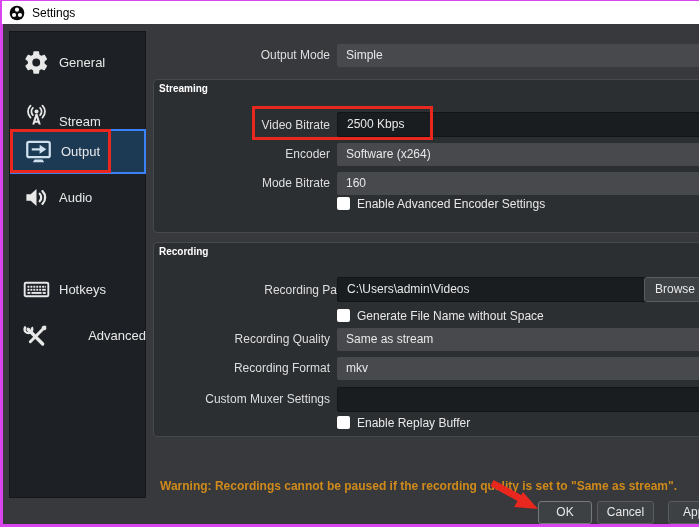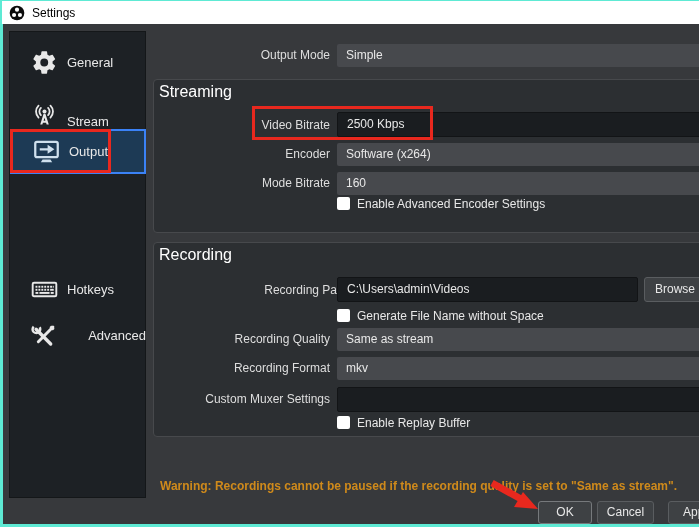--- a/index.html
+++ b/index.html
@@ -1,48 +1,48 @@
 <!DOCTYPE html>
 <html><head>
 <meta charset="utf-8">
 <style>
   * { margin:0; padding:0; box-sizing:border-box; }
   body { background:#555; font-family:"Liberation Sans", sans-serif; }
   .screenshot {
     position:relative; width:699px; height:527px; overflow:hidden;
-    background:#5eead4;
+    background:#d946ef;
   }
   .titlebar {
     position:absolute; left:2px; top:1px; width:697px; height:23px;
     background:#ffffff; display:flex; align-items:center; gap:7px; padding-left:7px;
   }
   .titlebar .title { font-size:12px; color:#000; }
   .dialog {
     position:absolute; left:3px; top:24px; width:696px; height:500px;
     background:#37393c;
   }
   
   .sidebar {
     position:absolute; left:6px; top:7px; width:137px; height:467px;
     background:#1d2125; border:1px solid #141719;
   }
   .nav-item {
     position:absolute; left:0; width:136px; height:45px;
-    display:flex; align-items:center; padding-left:20px; gap:8px;
+    display:flex; align-items:center; padding-left:12px; gap:8px;
     color:#e8e8e8; font-size:13px;
   }
   .nav-item.selected { background:#1d3a55; border:2px solid #3b82f6; }
   .nav-item svg { width:29px; height:27px; flex:0 0 auto; }
   
   .groupbox {
     position:absolute; background:#2c2f32;
     border:1px solid #47494c; border-radius:4px;
   }
   .group-title {
-    position:absolute; color:#ffffff; font-size:16px; font-weight:normal;text-align:right;
+    position:absolute; color:#ffffff; font-size:10px; font-weight:bold;text-align:right;
   }
   .row-label {
     position:absolute; width:182px; text-align:right;
     color:#dedede; font-size:12px;
   }
   .field {
     position:absolute; left:334px; width:368px; height:23px;
     color:#e8e8e8; font-size:12px; line-height:23px; padding-left:9px;
     border-radius:2px;
   }
@@ -104,20 +104,27 @@
 
       <div class="nav-item selected" style="top:97px;">
         <svg viewBox="0 0 24 24">
           <rect x="2" y="3.5" width="20" height="13.5" rx="1.5" fill="none" stroke="#cfe0ee" stroke-width="2"></rect>
           <path d="M6 9 h7 V6 l6 4 -6 4 v-3 H6 Z" fill="#cfe0ee"></path>
           <path d="M8.5 19 h7 l1.5 2.5 h-10 Z" fill="#cfe0ee"></path>
         </svg>
         <span>Output</span>
       </div>
 
+      <div class="nav-item" style="top:143px;">
+        <svg viewBox="0 0 24 24">
+          <path d="M3 9.2 v5.6 h3.8 L12 19.5 V4.5 L6.8 9.2 Z" fill="#e8e8e8"></path>
+          <path d="M14.8 8.7 a4.6 4.6 0 0 1 0 6.6 M17.3 6.3 a8 8 0 0 1 0 11.4" stroke="#e8e8e8" stroke-width="2" fill="none" stroke-linecap="round"></path>
+        </svg>
+        <span>Audio</span>
+      </div>
 
 
       <div class="nav-item" style="top:235px;">
         <svg viewBox="0 0 24 24">
           <rect x="1.5" y="6" width="21" height="12" rx="1.2" fill="none" stroke="#e8e8e8" stroke-width="1.7"></rect>
           <g fill="#e8e8e8">
             <rect x="4" y="8.7" width="1.7" height="1.7"></rect>
               <rect x="6.6" y="8.7" width="1.7" height="1.7"></rect>
               <rect x="9.2" y="8.7" width="1.7" height="1.7"></rect>
               <rect x="11.8" y="8.7" width="1.7" height="1.7"></rect>
@@ -164,21 +171,21 @@
     <div class="row-label" style="left:145px; top:152px;">Mode Bitrate</div>
     <div class="field combo" style="top:148px;">160</div>
 
     <span class="checkbox" style="left:334px; top:173px;"></span>
     <span class="check-label" style="left:354px; top:173px;">Enable Advanced Encoder Settings</span>
 
     <div class="groupbox" style="left:150px; top:218px; width:560px; height:195px;"></div>
     <div class="group-title" style="left:156px; top:222px;">Recording</div>
 
     <div class="row-label" style="left:162px; top:259px;">Recording Path</div>
-    <div class="field input-dark" style="top:253px; width:301px;">C:\Users\admin\Videos</div>
+    <div class="field input-dark" style="top:253px; width:362px;">C:\Users\admin\Videos</div>
     <div class="btn" style="left:641px; top:253px; width:62px; height:25px; line-height:23px;">Browse</div>
 
     <span class="checkbox" style="left:334px; top:285px;"></span>
     <span class="check-label" style="left:354px; top:285px;">Generate File Name without Space</span>
 
     <div class="row-label" style="left:145px; top:308px;">Recording Quality</div>
     <div class="field combo" style="top:304px;">Same as stream</div>
 
     <div class="row-label" style="left:145px; top:337px;">Recording Format</div>
     <div class="field combo" style="top:333px;">mkv</div>

